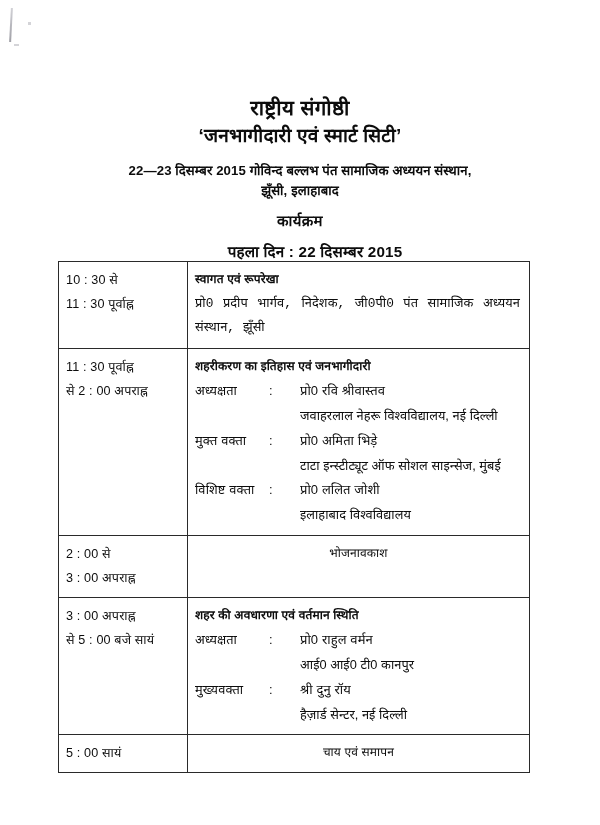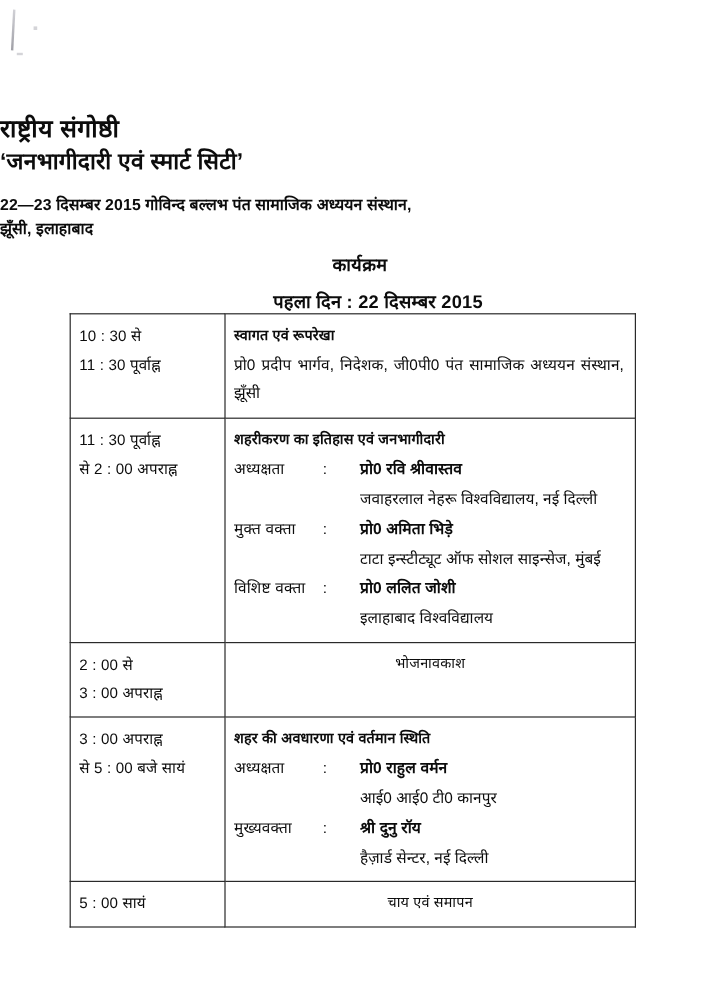--- a/index.html
+++ b/index.html
@@ -36,20 +36,21 @@
   .page {
     position: absolute;
     left: 0;
     top: 0;
     width: 600px;
     height: 825px;
   }
 
   
   .title-block {
+    text-align: center;
     padding-top: 96px;
   }
   .title-main {
     font-size: 20.5px;
     font-weight: bold;
     letter-spacing: .4px;
     line-height: 1.18;
   }
   .title-sub {
     font-size: 19px;
@@ -121,33 +122,34 @@
   }
   .sess-title.center {
     text-align: center;
     font-weight: normal;
   }
   .intro-text {
     text-align: justify;
     text-justify: inter-word;
     letter-spacing: .1px;
     padding-right: 2px;
+    font-family: Liberation Mono, monospace;
   }
 
   
   .role-grid {
     display: grid;
     grid-template-columns: 74px 10px 1fr;
     column-gap: 0;
     align-items: baseline;
   }
   .role-label { font-size: 12.8px; }
   .role-colon { font-size: 12.8px; }
   .role-name {
-    font-weight: bold;
+    font-weight: normal;
     font-size: 13px;
     padding-left: 21px;
     letter-spacing: .1px;
   }
   .role-affil {
     grid-column: 3 / 4;
     padding-left: 21px;
     font-size: 12.8px;
     letter-spacing: .05px;
   }

